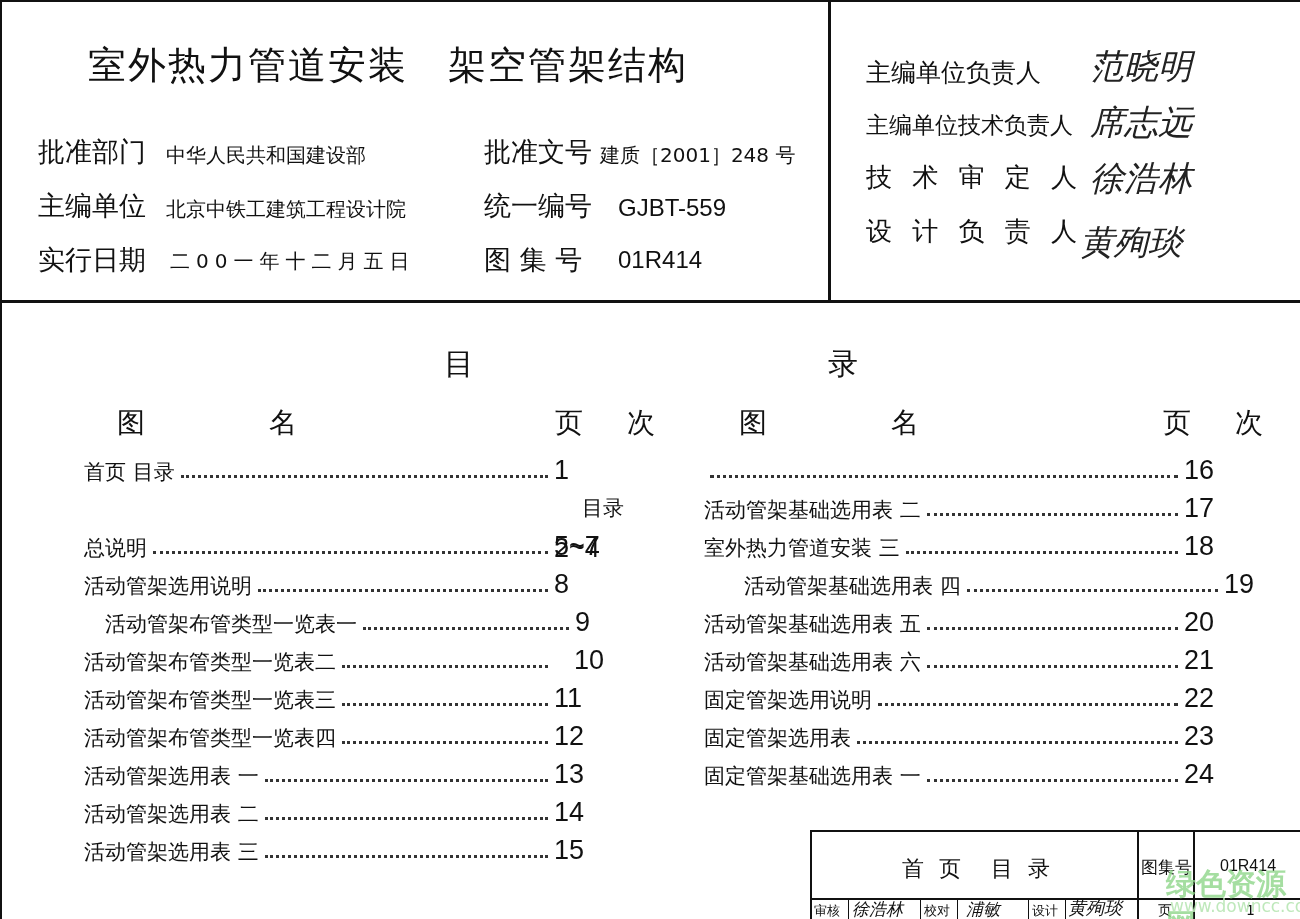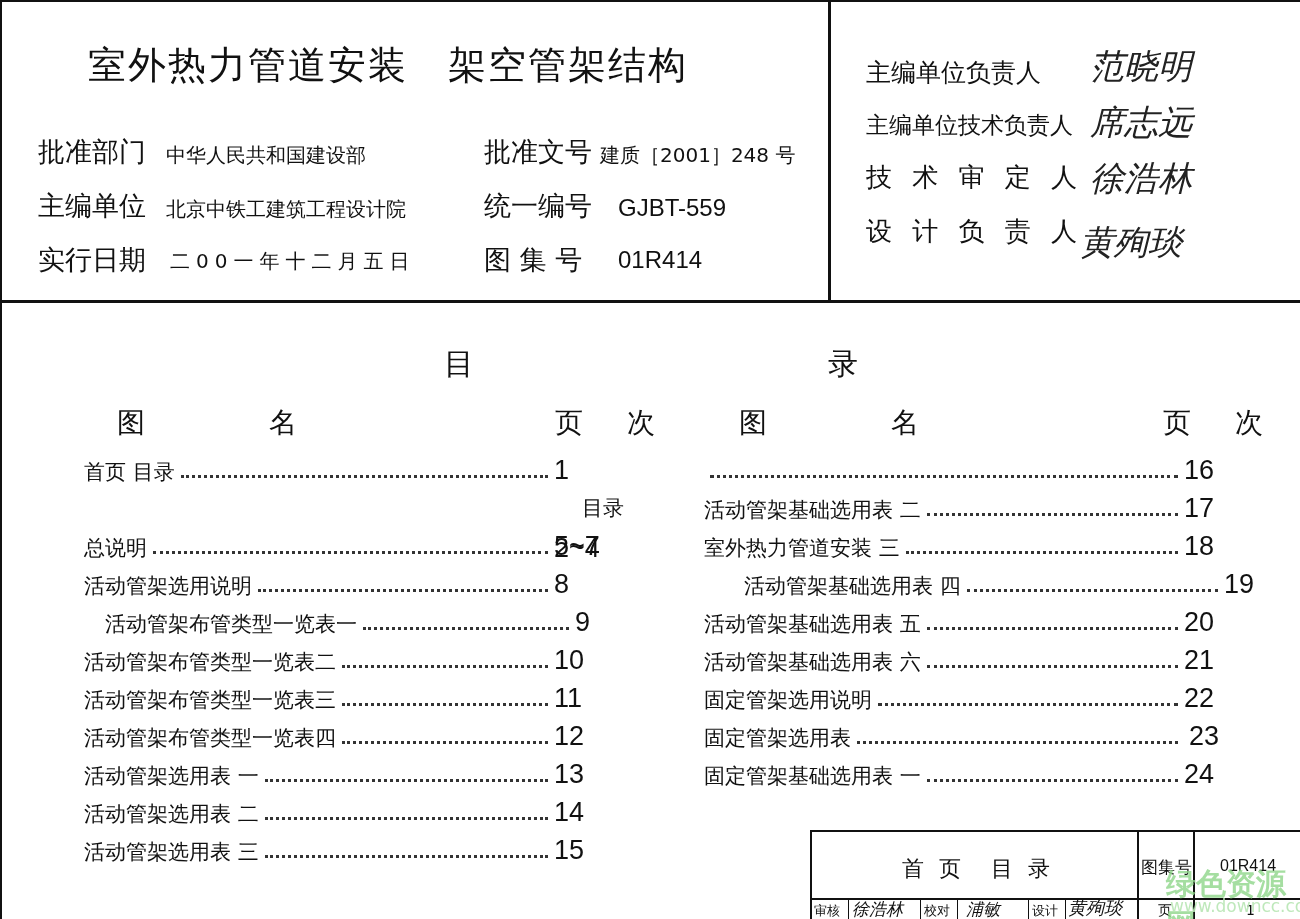--- a/index.html
+++ b/index.html
@@ -86,21 +86,21 @@
       <span class="pg" style="width:70px;">8</span>
     </div>
   <div class="row" style="left:84px;top:608px;width:540px;margin-left:21px;">
       <span class="name">活动管架布管类型一览表一</span>
       <span class="dots"></span>
       <span class="pg" style="width:70px;">9</span>
     </div>
   <div class="row" style="left:84px;top:646px;width:540px;">
       <span class="name">活动管架布管类型一览表二</span>
       <span class="dots"></span>
-      <span class="pg" style="width:70px;">10</span>
+      <span class="pg" style="width:70px;text-align:center;">10</span>
     </div>
   <div class="row" style="left:84px;top:684px;width:540px;">
       <span class="name">活动管架布管类型一览表三</span>
       <span class="dots"></span>
       <span class="pg" style="width:70px;">11</span>
     </div>
   <div class="row" style="left:84px;top:722px;width:540px;">
       <span class="name">活动管架布管类型一览表四</span>
       <span class="dots"></span>
       <span class="pg" style="width:70px;">12</span>
@@ -153,21 +153,21 @@
       <span class="pg" style="width:40px;">21</span>
     </div>
   <div class="row" style="left:704px;top:684px;width:520px;">
       <span class="name">固定管架选用说明</span>
       <span class="dots"></span>
       <span class="pg" style="width:40px;">22</span>
     </div>
   <div class="row" style="left:704px;top:722px;width:520px;">
       <span class="name">固定管架选用表</span>
       <span class="dots"></span>
-      <span class="pg" style="width:40px;text-align:center;">23</span>
+      <span class="pg" style="width:40px;">23</span>
     </div>
   <div class="row" style="left:704px;top:760px;width:520px;">
       <span class="name">固定管架基础选用表 一</span>
       <span class="dots"></span>
       <span class="pg" style="width:40px;">24</span>
     </div>
 </div>
 
 <div>
   <div class="line" style="left:810px;top:830px;width:490px;height:2px;"></div>

